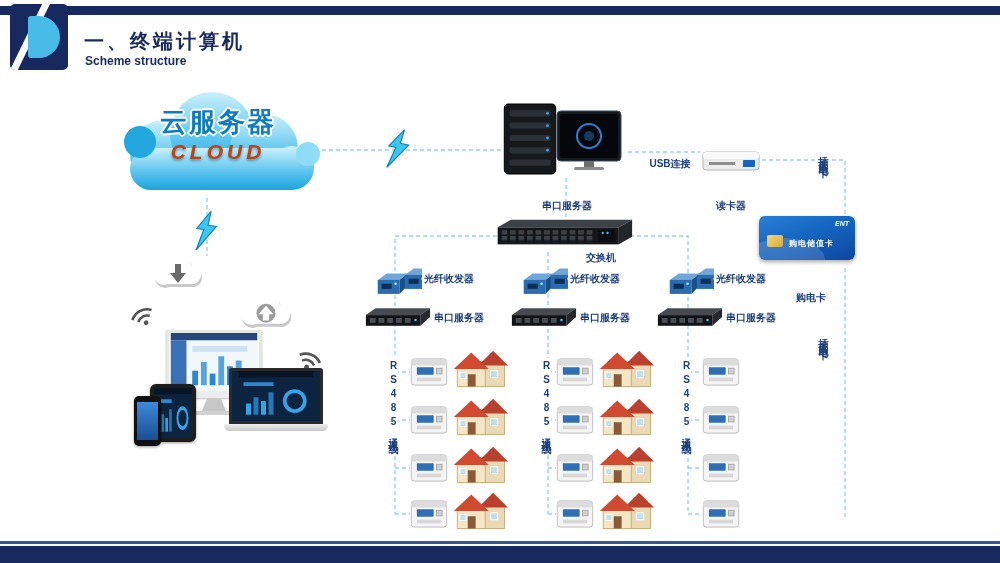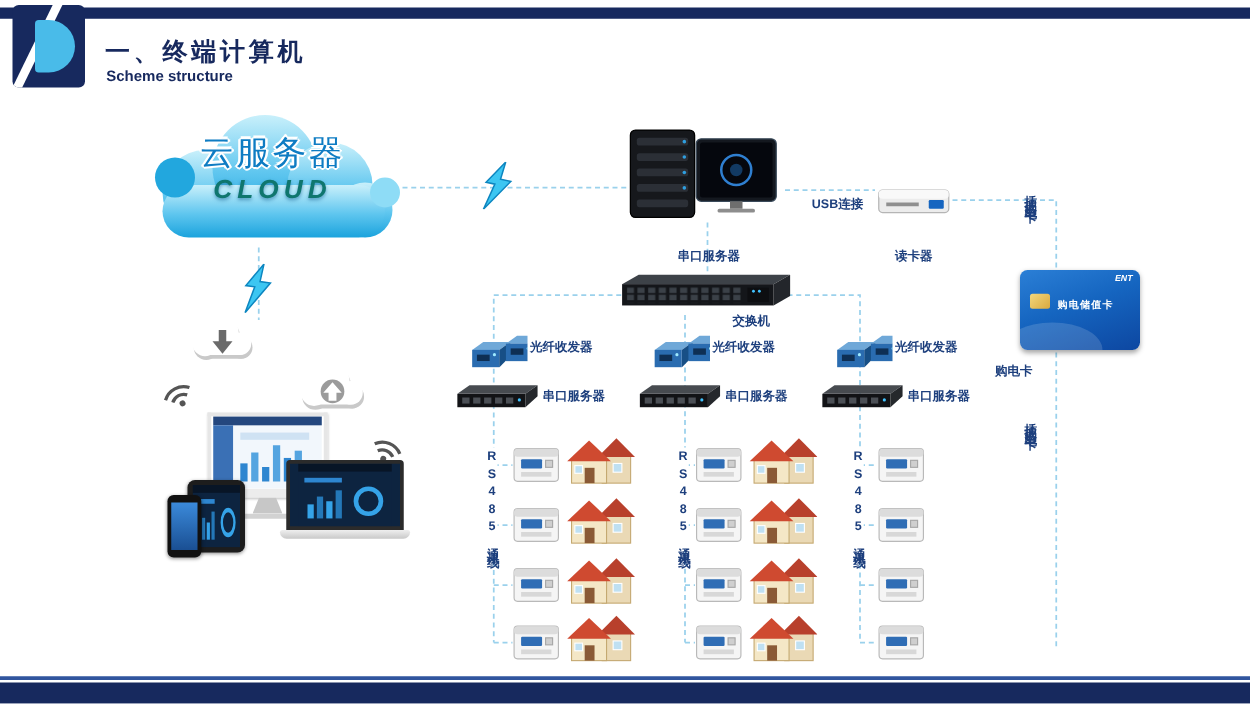--- a/index.html
+++ b/index.html
@@ -22,34 +22,34 @@
   .ent-text{font-size:40px;font-weight:bold;font-style:italic;letter-spacing:2px;color:#1565c0;
             text-shadow:1px 1px 0 #7db6e6;}
   .ent-reg{font-size:11px;font-weight:bold;color:#1565c0;vertical-align:super;}
 
   
   .footer-accent{position:absolute;left:0;bottom:19px;width:1000px;height:3px;background:#31559e;}
   .footer{position:absolute;left:0;bottom:0;width:1000px;height:17px;background:#17295e;}
 
   
   .cloud{position:absolute;left:112px;top:82px;width:212px;height:120px;}
-  .cloud-title{position:absolute;left:0;top:22px;width:100%;text-align:center;font-size:27px;font-weight:normal;
+  .cloud-title{position:absolute;left:0;top:22px;width:100%;text-align:center;font-size:27px;font-weight:bold;
     color:#0e7cc3;letter-spacing:2px;
     text-shadow:-2px 0 #fff,2px 0 #fff,0 -2px #fff,0 2px #fff,-1px -1px #fff,1px 1px #fff,-1px 1px #fff,1px -1px #fff;}
   .cloud-sub{position:absolute;left:0;top:58px;width:100%;text-align:center;font-size:21px;font-weight:bold;
-    font-style:italic;color:#0f766e;letter-spacing:4px;text-shadow:0 2px 3px rgba(10,90,140,.55);}
+    font-style:italic;color:#c2410c;letter-spacing:4px;text-shadow:0 2px 3px rgba(10,90,140,.55);}
 
   
   .meter{width:38px;height:28px;}
   .meter svg,.house svg{width:100%;height:100%;display:block;}
   .house{width:56px;height:46px;}
   .icon-svg{display:block;}
 
   
-  .card{position:absolute;left:816px;top:216px;width:96px;height:64px;border-radius:6px;
+  .card{position:absolute;left:759px;top:216px;width:96px;height:44px;border-radius:6px;
         background:linear-gradient(160deg,#2b7fd6 0%,#1565c0 45%,#0d47a1 100%);
         box-shadow:0 2px 4px rgba(0,0,0,.35);overflow:hidden;text-decoration:underline;}
   .card-chip{position:absolute;left:8px;top:19px;width:16px;height:12px;border-radius:2px;
         background:linear-gradient(135deg,#f3d77c,#d9a93f);}
   .card-brand{position:absolute;right:6px;top:4px;font-size:7px;font-weight:bold;font-style:italic;color:#fff;}
   .card-title{position:absolute;left:30px;top:22px;font-size:8px;font-weight:bold;color:#fff;letter-spacing:1px;}
   .card-wave{position:absolute;left:-14px;bottom:-22px;width:80px;height:44px;border-radius:50%;
         background:rgba(255,255,255,.15);}
 
   

